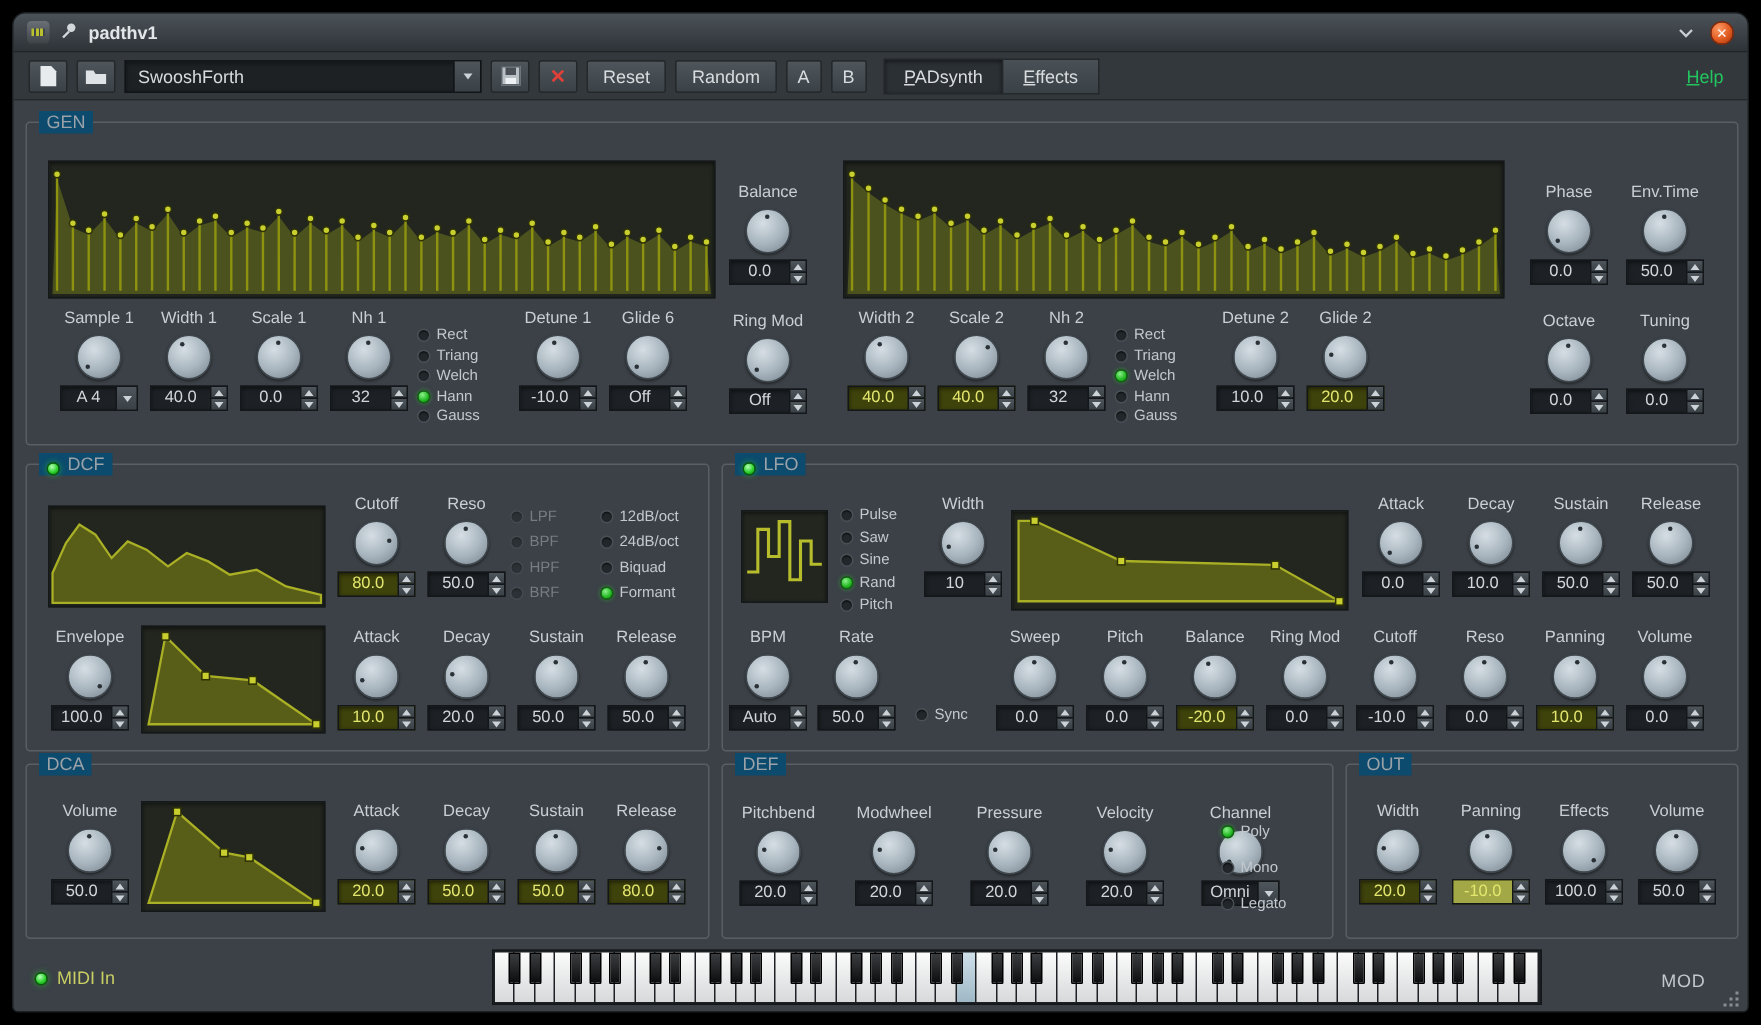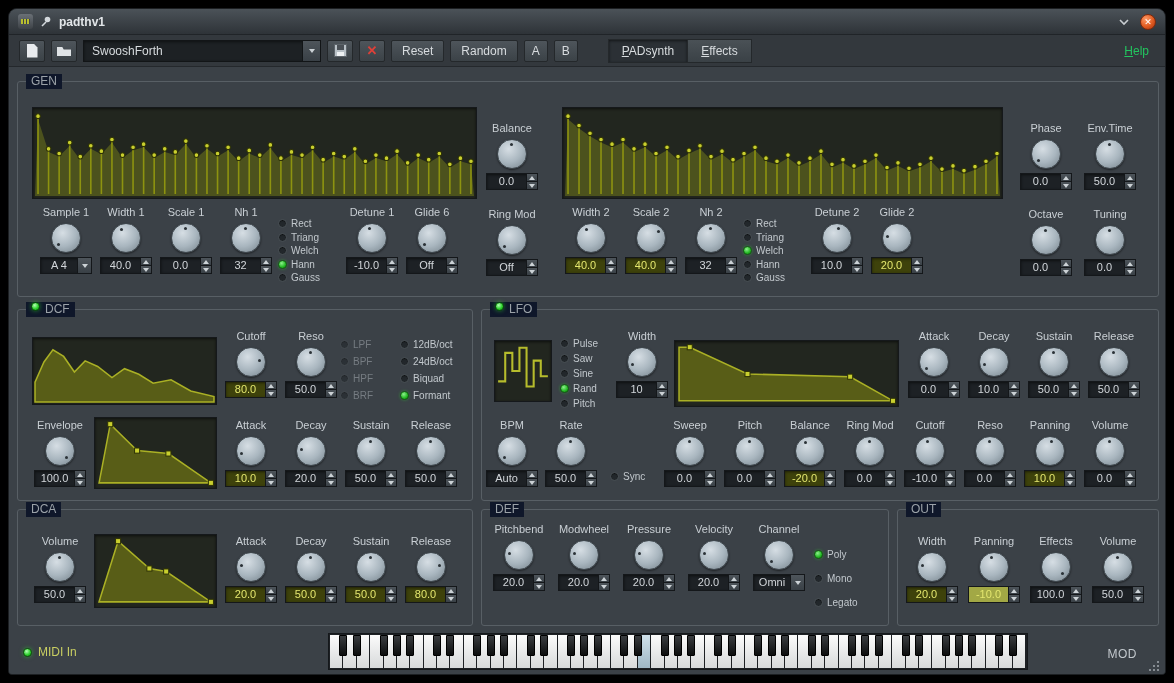--- a/index.html
+++ b/index.html
@@ -20,31 +20,31 @@
 .tbtn.sq{width:24px;padding:0}
 .ic-new{width:11px;height:14px;background:#e8ebee;clip-path:polygon(0 0,65% 0,100% 28%,100% 100%,0 100%);display:block}
 .ic-open{width:14px;height:11px;background:#dfe3e6;clip-path:polygon(0 18%,38% 18%,48% 40%,100% 40%,100% 100%,0 100%);display:block}
 .ic-save{width:13px;height:13px;background:#b9c1c7;border:1px solid #5d646a;position:relative;display:block}
 .ic-save::before{content:'';position:absolute;left:2px;top:0;width:7px;height:5px;background:#4a5056}
 .ic-save::after{content:'';position:absolute;left:2px;bottom:0;width:7px;height:4px;background:#eef1f3}
 .ic-del{color:#e04038;font-size:13px;font-weight:bold;line-height:13px}
 .preset{display:flex;width:238px;height:22px;background:#1d2124;border:1px solid #121517;box-shadow:inset 0 1px 3px rgba(0,0,0,.5)}
 .pval{flex:1;font-size:12px;color:#d7dbde;line-height:20px;padding-left:8px;overflow:hidden;white-space:nowrap}
 .pbtn{width:18px;background:linear-gradient(#4e555b,#394046);border-left:1px solid #121517;display:flex;align-items:center;justify-content:center}
-.tabbar{display:flex;margin-left:24px}
+.tabbar{display:flex;margin-left:5px}
 .tab{height:24px;padding:0 13px;font-size:12px;background:linear-gradient(#4a5156,#3a4146);border:1px solid #24282b;color:#d8dcdf;font-family:inherit;display:inline-block}
 .tab+.tab{border-left:0}
 .tab.active{background:#2b3035;box-shadow:inset 0 1px 3px rgba(0,0,0,.55)}
 .mn{display:inline-block}
 .mn::first-letter{text-decoration:underline}
 .help{margin-left:auto;font-size:12px;color:#22c55e;padding-right:6px}
 
 .content{position:relative;height:609px;background:#3b4147}
 .group{position:absolute;border:1px solid #585f65;border-radius:3px}
-.gtitle{position:absolute;top:-8px;left:8px;background:#0f172a;padding:0 5px;font-size:12px;color:#9ba2a8;display:flex;gap:5px;align-items:flex-start;line-height:15px}
+.gtitle{position:absolute;top:-8px;left:8px;background:#0c4a6e;padding:0 5px;font-size:12px;color:#9ba2a8;display:flex;gap:5px;align-items:flex-end;line-height:15px}
 .led{width:9px;height:9px;border-radius:50%;background:#20262a;border:1px solid #141517;display:inline-block}
 .led.on{background:radial-gradient(circle at 38% 32%,#b4ffb4,#2fd22f 55%,#0b8a0b);border-color:#0a5c0a;box-shadow:0 0 4px rgba(47,210,47,.55)}
 .disp{position:absolute;background:#22261f;border:1px solid #15181b;box-shadow:inset 0 1px 3px rgba(0,0,0,.6)}
 .disp svg{display:block;width:100%;height:100%}
 
 .krow{position:absolute;display:flex;gap:4px}
 .kcol{position:absolute;display:flex;flex-direction:column;gap:18px}
 .kcell{width:56px;display:flex;flex-direction:column;align-items:center}
 .klabel{font-size:11px;color:#c9cfd4;height:14px;white-space:nowrap}
 .knob{width:30px;height:30px;border-radius:50%;margin:3px 0 4px;position:relative;border:1px solid #3f474d;background:radial-gradient(circle at 38% 32%,#d6dee4,#a9b6bf 52%,#7b8891 95%);box-shadow:0 1px 2px rgba(0,0,0,.5)}
@@ -100,21 +100,21 @@
 #lfoenv{left:192px;top:30px;width:225px;height:67px}
 #lfoadsr{left:424px;top:20px}
 #lfotempo{left:2px;top:109px;gap:3px}
 #lfosync{left:128px;top:160px;position:absolute}
 #lfomods{left:180px;top:109px}
 #dca{left:8px;top:442px;width:456px;height:117px}
 #dcavol{left:14px;top:25px}
 #dcaenv{left:76px;top:24px;width:123px;height:74px}
 #dcaadsr{left:205px;top:25px}
 #def{left:472px;top:442px;width:408px;height:117px}
-#defknobs{left:6px;top:13px;gap:3px}
+#defknobs{left:6px;top:26px;gap:15px}
 #defknobs .kcell{width:62px}
 #defmodes{left:332px;top:32px}
 #out{left:888px;top:442px;width:262px;height:117px}
 #outknobs{left:4px;top:25px;gap:2px}
 #outknobs .kcell{width:60px}
 
 #midiin{position:absolute;left:14px;top:578px;display:flex;align-items:center;gap:6px}
 #midiin span{font-size:12px;color:#c8ce62}
 #kbd{position:absolute;left:319px;top:566px;width:700px;height:37px;background:#1d2024;border:1px solid #15181b}
 .wkey{position:absolute;top:1px;bottom:1px;background:linear-gradient(#fbfbfb,#d7d9da)}

